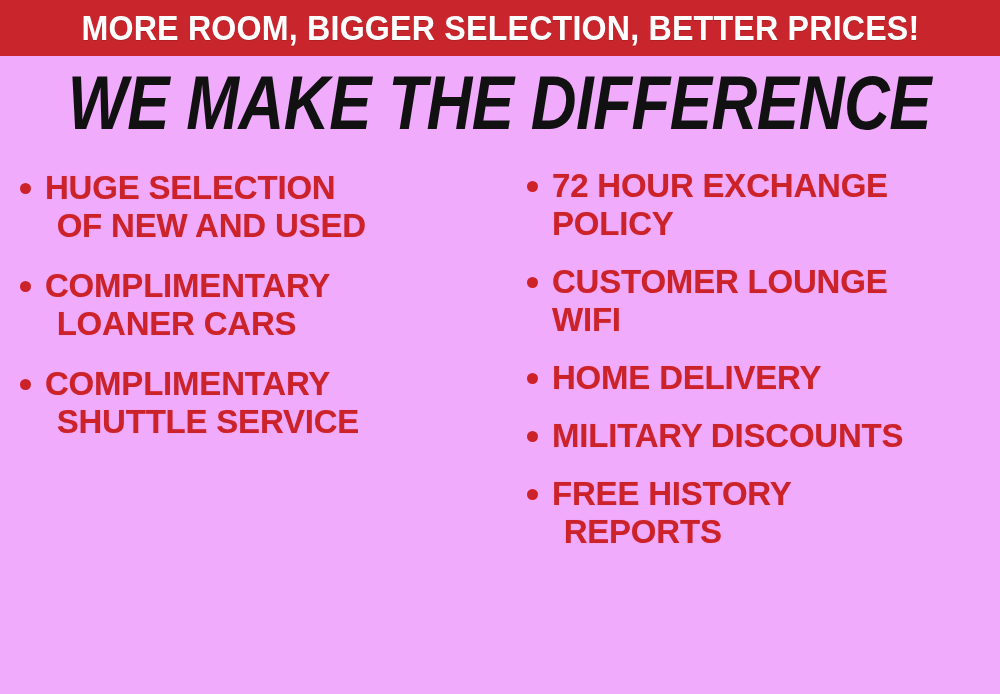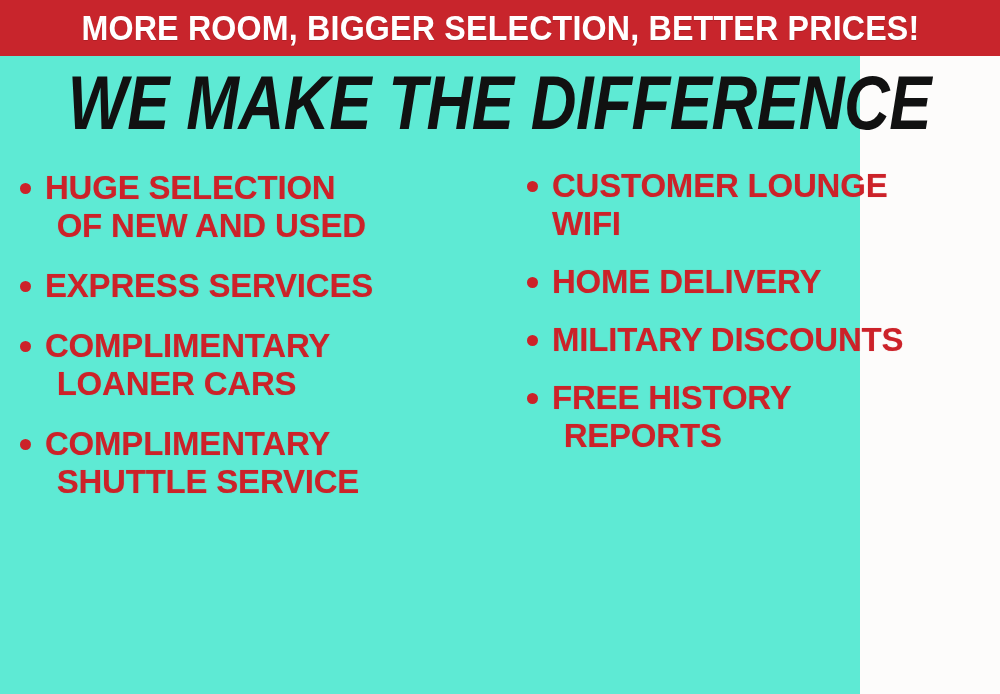--- a/index.html
+++ b/index.html
@@ -9,23 +9,23 @@
   body {
     width: 1000px;
     height: 694px;
     background: #fdfcfb;
     font-family: "Liberation Sans", sans-serif;
     overflow: hidden;
   }
 
   .poster {
     position: relative;
-    width: 860px;
+    width: 1000px;
     height: 694px;
-    background: #5eead4;
+    background: #f0abfc;
     box-sizing: border-box;
   }
 
   
   .banner {
     position: absolute;
     left: 0;
     top: 0;
     width: 1000px;
     height: 56px;
@@ -160,26 +160,20 @@
     <div class="col col-left">
 
       <div class="bullet-item">
         <span class="bullet-dot"></span>
         <div class="bullet-text">
           <span>HUGE SELECTION</span>
           <span class="line2">OF NEW AND USED</span>
         </div>
       </div>
 
-      <div class="bullet-item">
-        <span class="bullet-dot"></span>
-        <div class="bullet-text">
-          <span>EXPRESS SERVICES</span>
-        </div>
-      </div>
 
 
       <div class="bullet-item">
         <span class="bullet-dot"></span>
         <div class="bullet-text">
           <span>COMPLIMENTARY</span>
           <span class="line2">LOANER CARS</span>
         </div>
       </div>
 
@@ -188,20 +182,27 @@
         <div class="bullet-text">
           <span>COMPLIMENTARY</span>
           <span class="line2">SHUTTLE SERVICE</span>
         </div>
       </div>
 
     </div>
 
     <div class="col col-right">
 
+      <div class="bullet-item">
+        <span class="bullet-dot"></span>
+        <div class="bullet-text">
+          <span>72 HOUR EXCHANGE</span>
+          <span class="line2">POLICY</span>
+        </div>
+      </div>
 
       <div class="bullet-item">
         <span class="bullet-dot"></span>
         <div class="bullet-text">
           <span>CUSTOMER LOUNGE</span>
           <span class="line2">WIFI</span>
         </div>
       </div>
 
       <div class="bullet-item">

